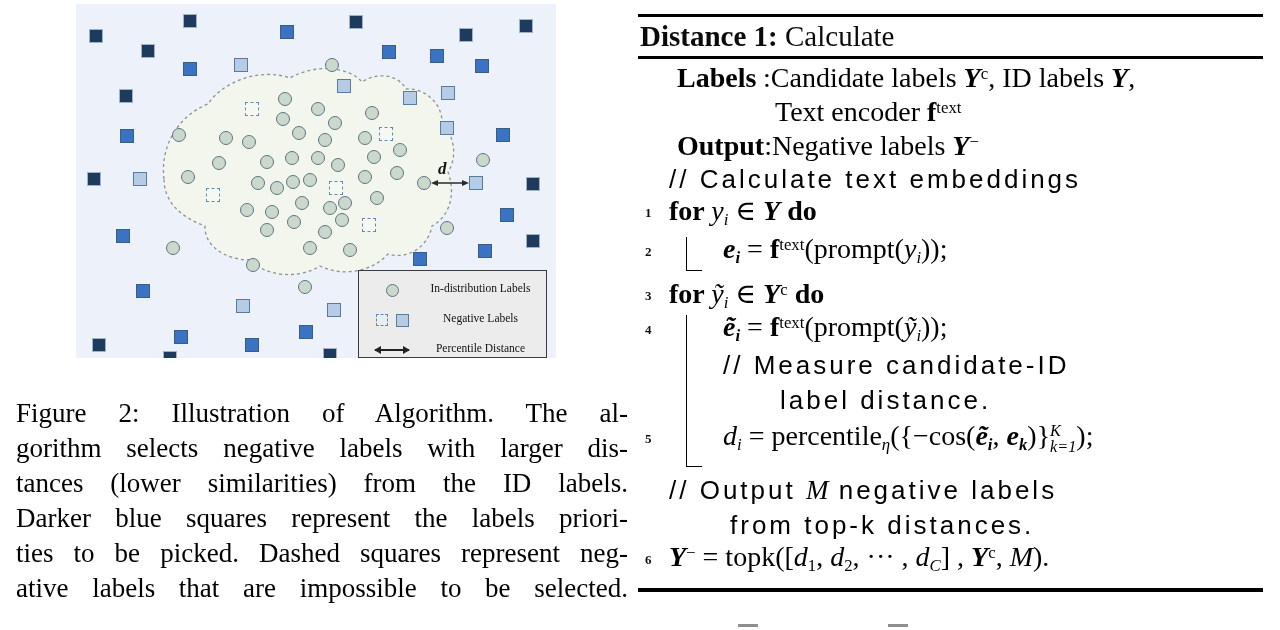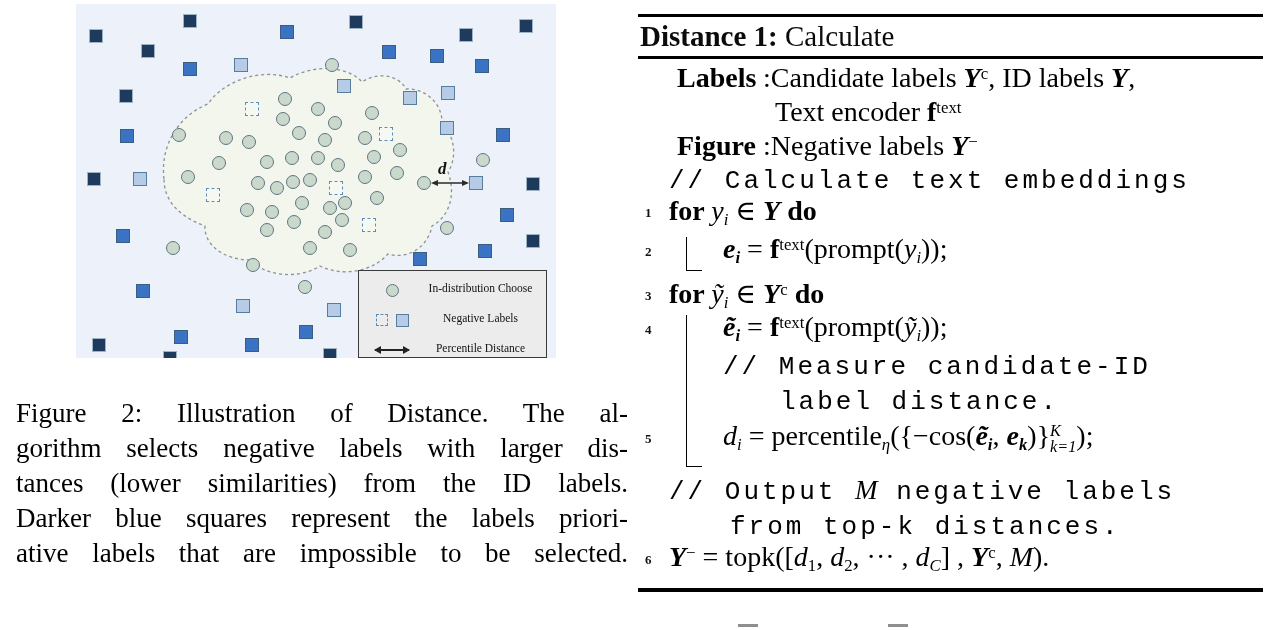--- a/index.html
+++ b/index.html
@@ -47,21 +47,21 @@
   .rule{position:absolute;left:0;width:625px;background:#000;}
   #algo-title{position:absolute;left:2px;top:20px;font:29px "Liberation Serif",serif;white-space:nowrap;}
   #algo-title .b{font-weight:bold;}
   .alg-line{position:absolute;font:28px "Liberation Serif","DejaVu Serif",serif;
             white-space:nowrap;color:#000;}
   .alg-line .num{position:absolute;top:11px;font:13px "Liberation Serif",serif;font-weight:bold;color:#111;}
   .b{font-weight:bold;}
   .i{font-style:italic;}
   .cal{font-style:italic;font-weight:bold;}
   .lbl{display:inline-block;min-width:86px;font-weight:bold;}
-  .m{font-family:Liberation Mono, monospace;font-size:26px;letter-spacing:3px;}
+  .m{font-family:Liberation Sans, sans-serif;font-size:26px;letter-spacing:3px;}
   .mi{font:italic 27px "Liberation Serif",serif;}
   .sub{font-size:60%;position:relative;top:0.3em;}
   .sup{font-size:60%;position:relative;top:-0.5em;}
   .stk{display:inline-block;vertical-align:-0.45em;line-height:1.02;font-size:58%;
        font-style:italic;text-align:left;}
   .stk div{display:block;}
   .bracket{position:absolute;border-left:1.6px solid #000;border-bottom:1.6px solid #000;width:15px;}
   .crop-glyph{position:absolute;height:3px;background:#8f8f8f;}
 </style>
 </head>
@@ -171,57 +171,58 @@
     <polygon points="355,179 362,176 362,182" fill="#2a2a2a"></polygon>
     <polygon points="393,179 386,176 386,182" fill="#2a2a2a"></polygon>
   </svg>
   <div id="d-label" style="left:362px;top:155px">d</div>
 
   <div id="legend">
       <div class="leg-row" style="top: 8px;">
         <div class="leg-icons">
           <div class="leg-circ"></div>
         </div>
-        <div class="leg-label">In-distribution Choose</div>
+        <div class="leg-label">In-distribution Labels</div>
       </div>
       <div class="leg-row" style="top: 38px;">
         <div class="leg-icons">
           <div class="leg-dash"></div>
           <div class="leg-sq"></div>
         </div>
         <div class="leg-label">Negative Labels</div>
       </div>
       <div class="leg-row" style="top: 68px;">
         <div class="leg-icons">
           <div class="leg-arrow"></div>
         </div>
         <div class="leg-label">Percentile Distance</div>
       </div>
     </div>
 </div>
 
 <div id="caption">
-    <div class="cap-line">Figure 2: Illustration of Distance. The al-</div>
+    <div class="cap-line">Figure 2: Illustration of Algorithm. The al-</div>
     <div class="cap-line">gorithm selects negative labels with larger dis-</div>
     <div class="cap-line">tances (lower similarities) from the ID labels.</div>
     <div class="cap-line">Darker blue squares represent the labels priori-</div>
+    <div class="cap-line">ties to be picked. Dashed squares represent neg-</div>
     <div class="cap-line">ative labels that are impossible to be selected.</div>
   </div>
 
 <div id="algo">
   <div class="rule" style="top:14px;height:3px"></div>
   <div id="algo-title">
     <span class="b">Distance 1:</span><span> Calculate</span>
   </div>
   <div class="rule" style="top:56px;height:2.5px"></div>
 
   <div id="algo-body">
       <div class="alg-line" style="left: 39px; top: 62px;"><span class="lbl">Labels</span><span>:Candidate labels </span><span class="cal">Y</span><span class="sup">c</span><span>, ID labels </span><span class="cal">Y</span><span>,</span></div>
       <div class="alg-line" style="left: 137px; top: 96px;"><span>Text encoder </span><span class="b">f</span><span class="sup">text</span></div>
-      <div class="alg-line" style="left: 39px; top: 130px;"><span class="lbl">Figure</span><span>:Negative labels </span><span class="cal">Y</span><span class="sup">−</span></div>
+      <div class="alg-line" style="left: 39px; top: 130px;"><span class="lbl">Output</span><span>:Negative labels </span><span class="cal">Y</span><span class="sup">−</span></div>
       <div class="alg-line" style="left: 31px; top: 163px;"><span class="m">// Calculate text embeddings</span></div>
       <div class="alg-line" style="left: 31px; top: 194px;"><span class="num" style="left: -24px;">1</span><span class="b">for </span><span class="i">y</span><span class="sub i">i</span><span> ∈ </span><span class="cal">Y</span><span class="b"> do</span></div>
       <div class="alg-line" style="left: 85px; top: 233px;"><span class="num" style="left: -78px;">2</span><span class="b i">e</span><span class="sub b i">i</span><span> = </span><span class="b">f</span><span class="sup">text</span><span>(prompt(</span><span class="i">y</span><span class="sub i">i</span><span>));</span></div>
       <div class="alg-line" style="left: 31px; top: 277px;"><span class="num" style="left: -24px;">3</span><span class="b">for </span><span class="i">ỹ</span><span class="sub i">i</span><span> ∈ </span><span class="cal">Y</span><span class="sup">c</span><span class="b"> do</span></div>
       <div class="alg-line" style="left: 85px; top: 311px;"><span class="num" style="left: -78px;">4</span><span class="b i">ẽ</span><span class="sub b i">i</span><span> = </span><span class="b">f</span><span class="sup">text</span><span>(prompt(</span><span class="i">ỹ</span><span class="sub i">i</span><span>));</span></div>
       <div class="alg-line" style="left: 85px; top: 349px;"><span class="m">// Measure candidate-ID</span></div>
       <div class="alg-line" style="left: 142px; top: 384px;"><span class="m">label distance.</span></div>
       <div class="alg-line" style="left: 85px; top: 420px;"><span class="num" style="left: -78px;">5</span><span class="i">d</span><span class="sub i">i</span><span> = percentile</span><span class="sub i">η</span><span>({−cos(</span><span class="b i">ẽ</span><span class="sub b i">i</span><span>, </span><span class="b i">e</span><span class="sub b i">k</span><span>)}</span><span class="stk"><div>K</div><div>k=1</div></span><span>);</span></div>
       <div class="alg-line" style="left: 31px; top: 474px;"><span class="m">// Output </span><span class="mi">M</span><span class="m"> negative labels</span></div>
       <div class="alg-line" style="left: 92px; top: 509px;"><span class="m">from top-k distances.</span></div>

